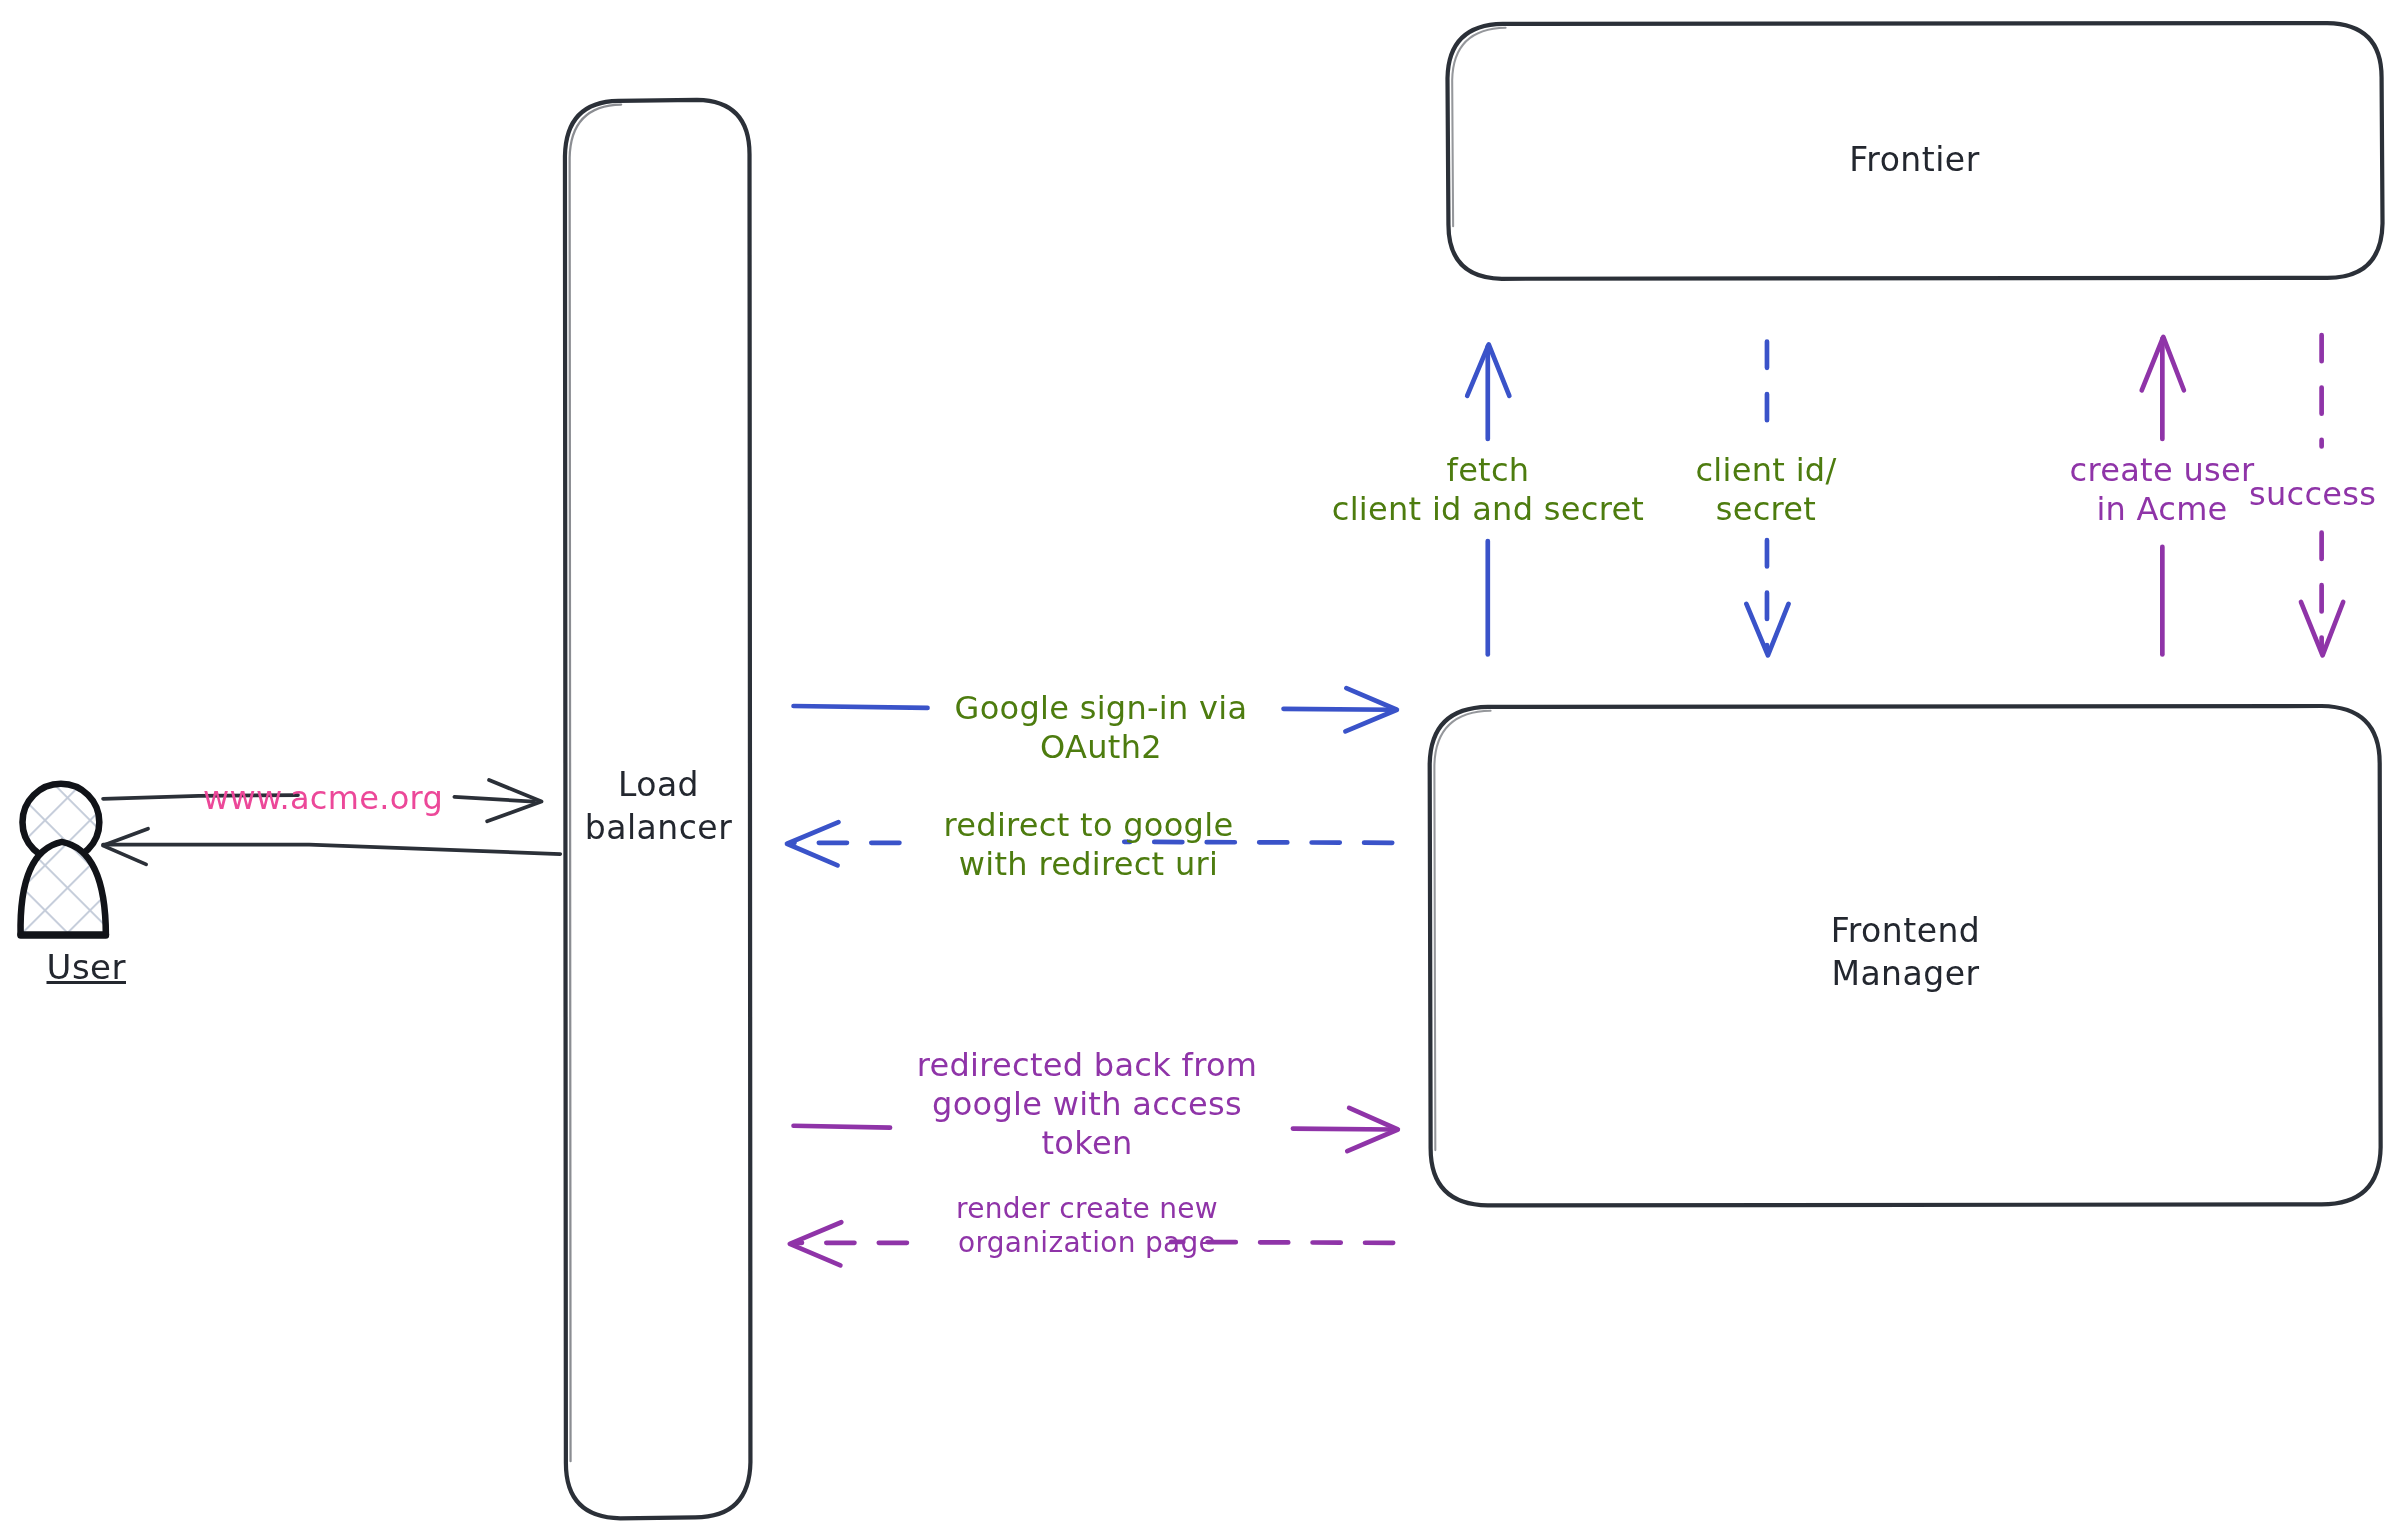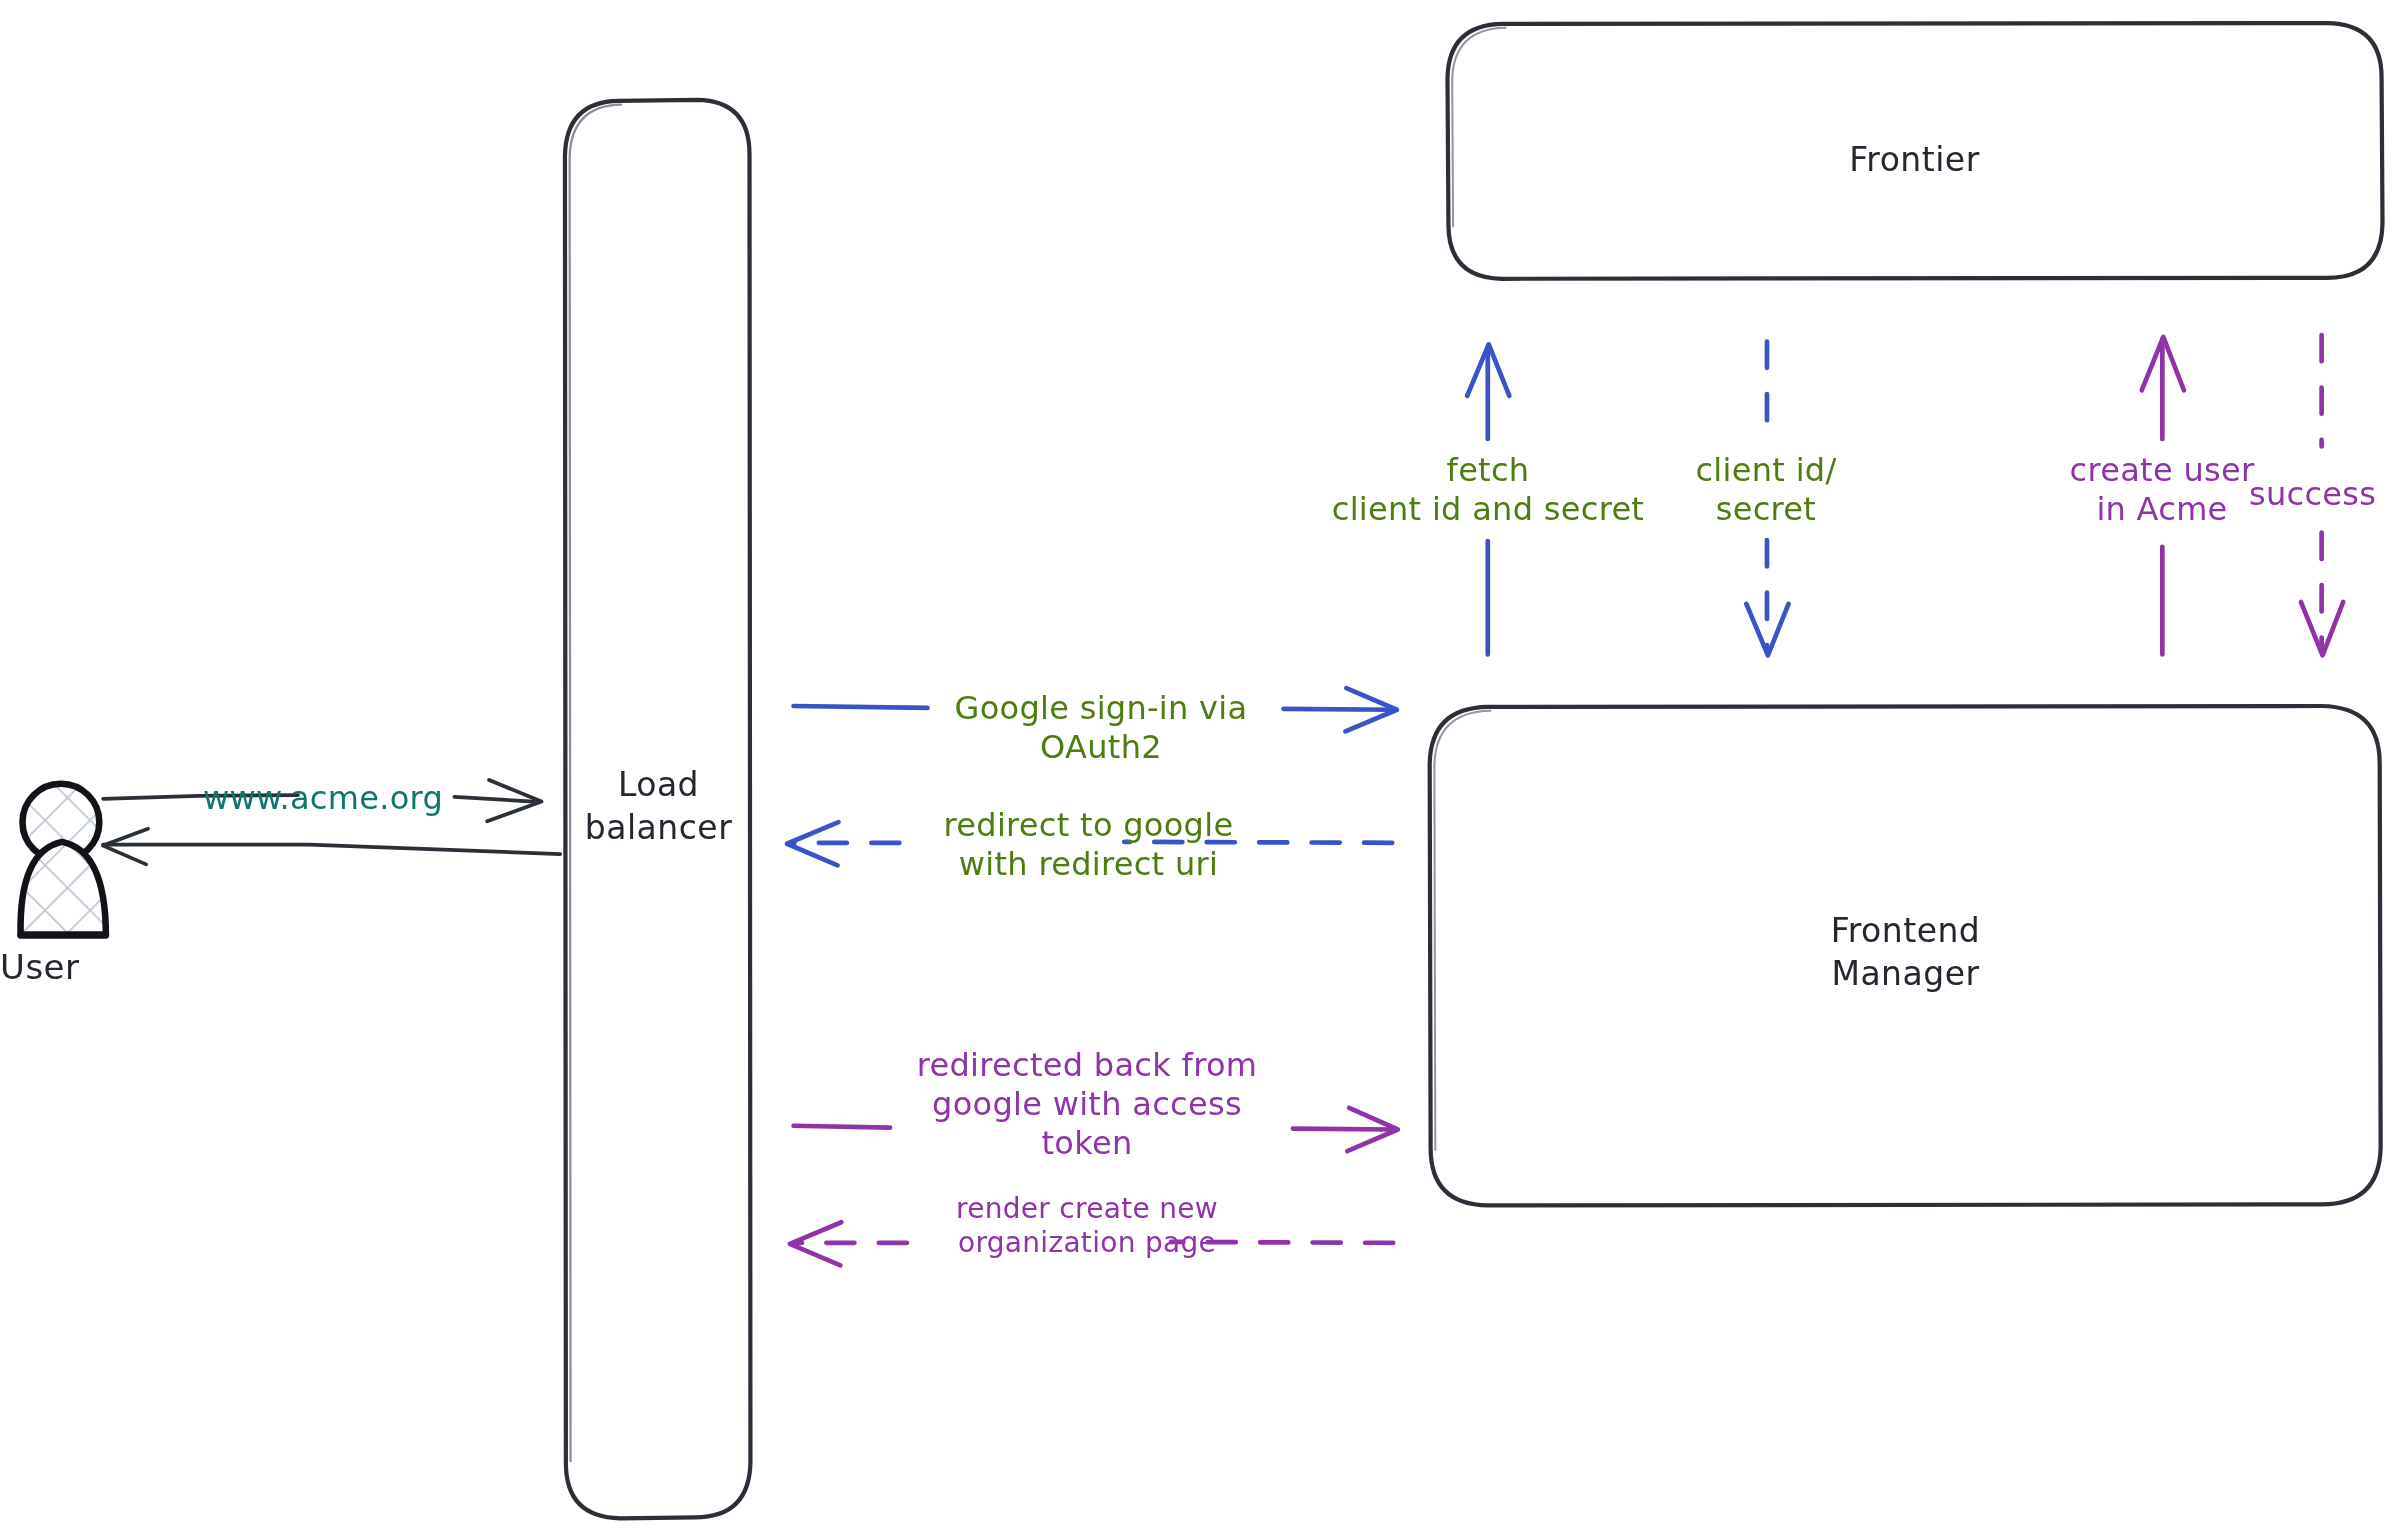--- a/index.html
+++ b/index.html
@@ -26,21 +26,21 @@
     line-height:1.22;
     white-space:pre-line;
     letter-spacing:0.3px;
   }
   .lbl-frontier{font-size:33px;}
   .lbl-fem{font-size:33px;}
   .lbl-lb{font-size:33px;}
   .lbl-user{font-size:34px;}
   .blue{color:#4d7c0f;}
   .purple{color:#8f34a8;}
-  .dark{color:#0f766e;}
+  .dark{color:#ec4899;}
 </style>
 </head>
 <body>
 
 <div id="stage">
 
   <svg class="layer" viewBox="0 0 2567 1633">
     <defs>
       <pattern id="hatch" width="34" height="34" patternUnits="userSpaceOnUse" patternTransform="rotate(45)">
         <rect width="34" height="34" fill="#ffffff"></rect>
@@ -134,21 +134,21 @@
   </svg>
 
   <div class="node-label lbl-frontier" style="left:1448px;top:131px;width:933px;">Frontier</div>
 
   <div class="node-label lbl-fem" style="left:1431px;top:902px;width:949px;">Frontend
 Manager</div>
 
   <div class="node-label lbl-lb" style="left:562px;top:756px;width:193px;">Load
 balancer</div>
 
-  <div class="node-label lbl-user" style="left:0px;top:937px;width:126px;text-align:left;">User</div>
+  <div class="node-label lbl-user" style="left:0px;top:937px;width:126px;text-align:right;text-decoration:underline;">User</div>
 
   <div class="edge-label dark" style="left:180px;top:771px;width:286px;font-size:32px;">www.acme.org</div>
 
   <div class="edge-label blue" style="left:904px;top:656px;width:394px;font-size:32px;margin-top:25px;">Google sign-in via
 OAuth2</div>
 
   <div class="edge-label blue" style="left:906px;top:798px;width:365px;font-size:32px;">redirect to google
 with redirect uri</div>
 
   <div class="edge-label purple" style="left:881px;top:1038px;width:412px;font-size:32px;">redirected back from

